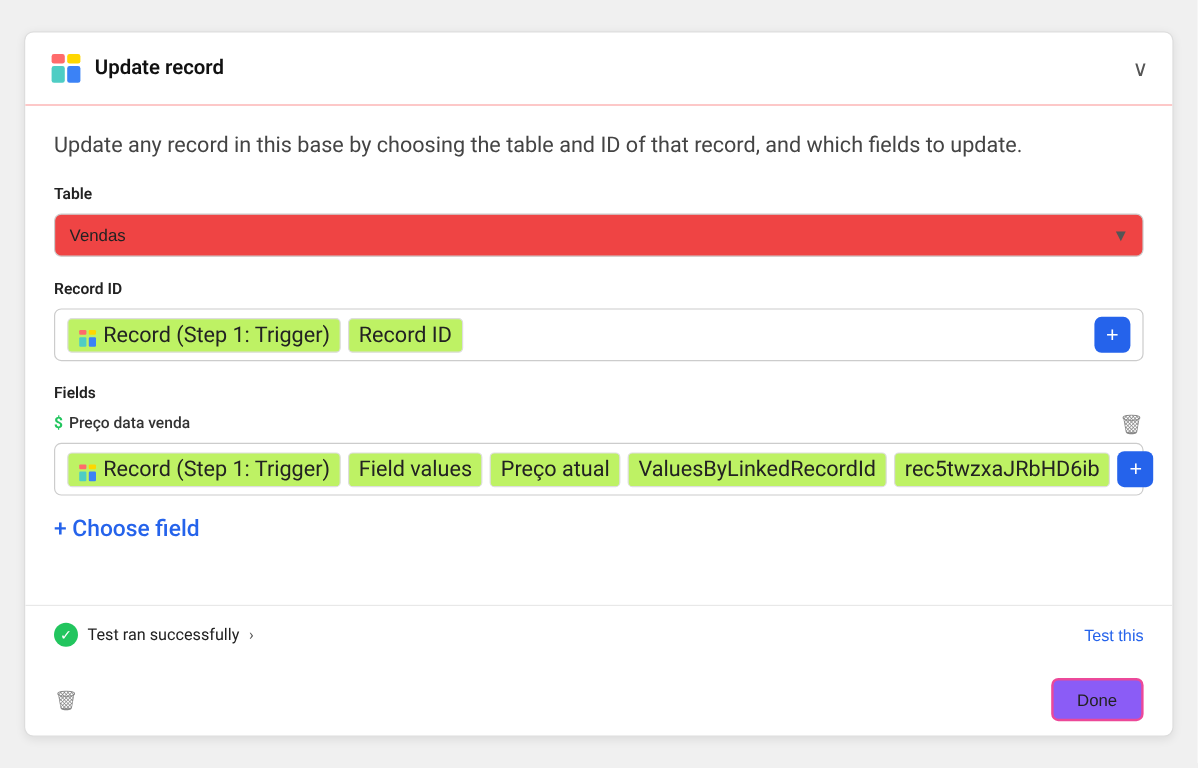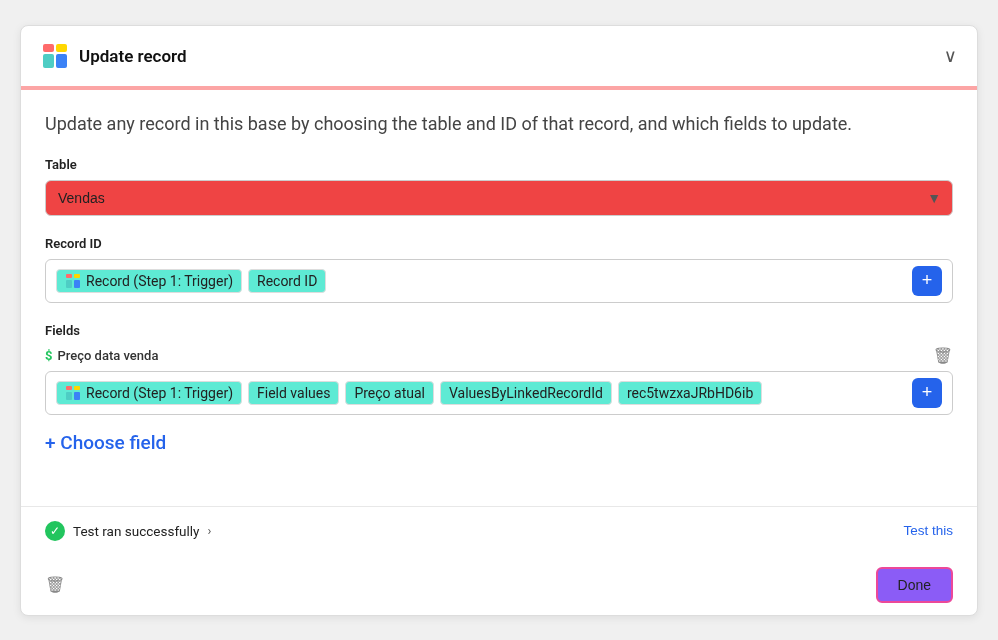--- a/index.html
+++ b/index.html
@@ -18,21 +18,21 @@
       border: 1px solid #ddd;
       width: 960px;
       overflow: hidden;
       box-shadow: 0 2px 8px rgba(0,0,0,0.08);
     }
     .header {
       display: flex;
       align-items: center;
       justify-content: space-between;
       padding: 16px 20px;
-      border-bottom: 4px solid #fca5a5;
+      border-bottom: 1px solid #fca5a5;
     }
     .header-left {
       display: flex;
       align-items: center;
       gap: 10px;
     }
     .airtable-icon {
       width: 28px;
       height: 28px;
       display: flex;
@@ -97,27 +97,27 @@
       align-items: center;
       border: 1px solid #ccc;
       border-radius: 6px;
       padding: 6px 10px;
       background: #fff;
       gap: 6px;
       min-height: 42px;
     }
     .token {
       display: flex;
-      align-items: center;
+      align-items: flex-end;
       gap: 5px;
-      background: #5eead4;
+      background: #bef264;
       border: 1px solid #ddd;
       border-radius: 4px;
       padding: 3px 8px;
-      font-size: 14px;
+      font-size: 18px;
       color: #222;
       white-space: nowrap;
     }
     .token-icon {
       width: 16px;
       height: 16px;
       flex-shrink: 0;
     }
     .plus-btn {
       margin-left: auto;

